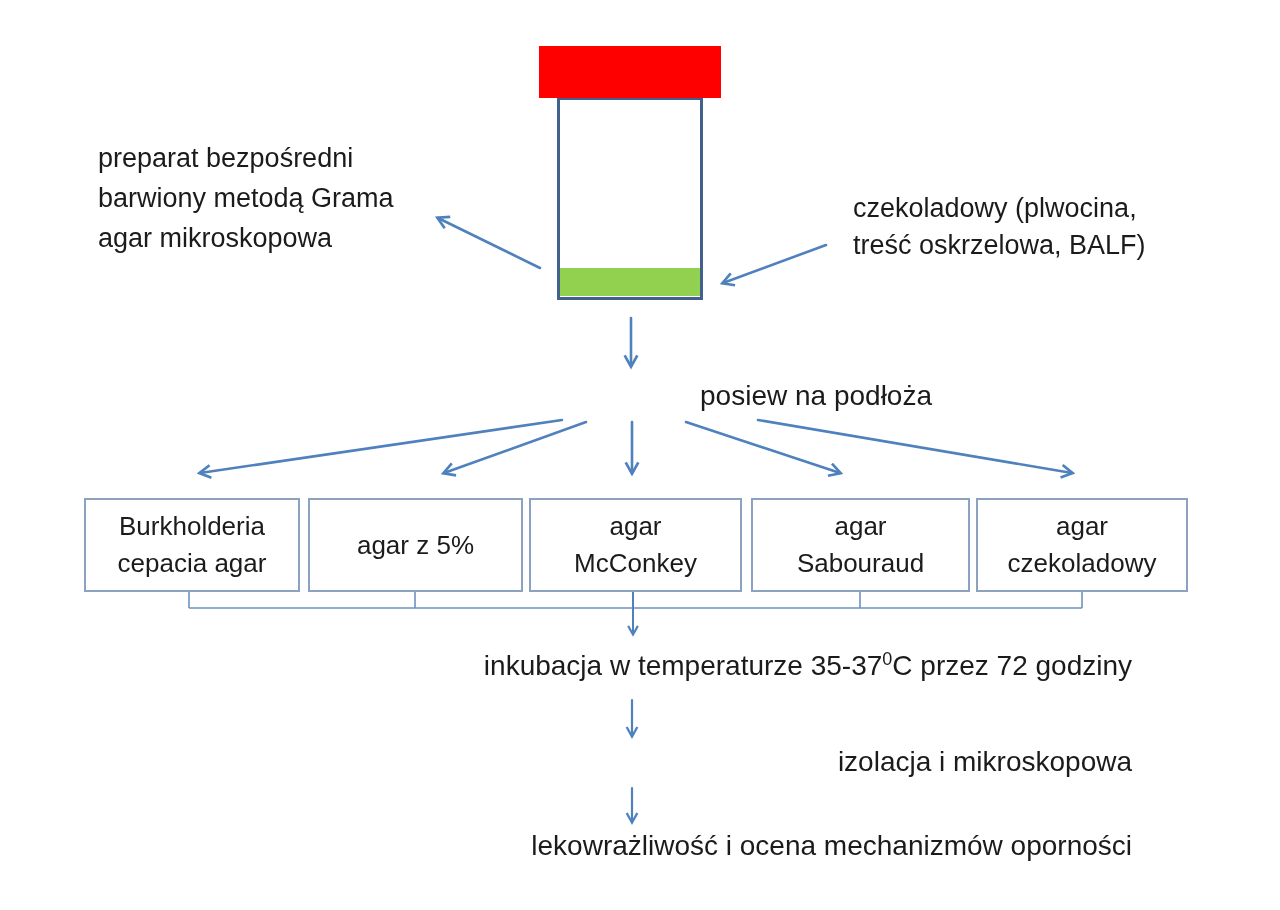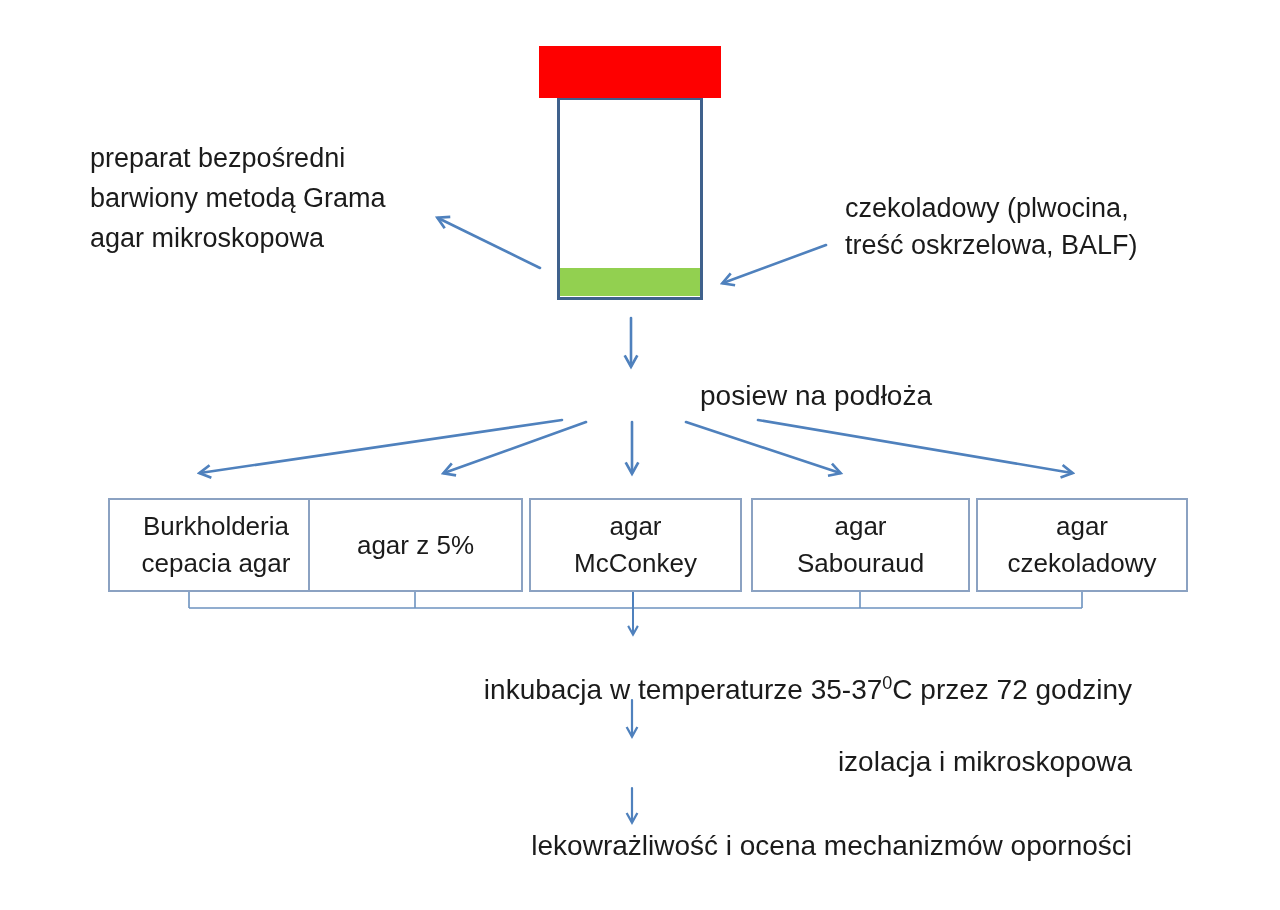--- a/index.html
+++ b/index.html
@@ -52,31 +52,32 @@
     position: absolute;
     left: 0; right: 0; bottom: 1px;
     height: 28px;
     background: #92d050;
   }
   
   .label-block {
     font-size: 27px;
     line-height: 40px;
     white-space: nowrap;
+    margin-left: 8px;
   }
   #gram-label { left: 90px; top: 138px; }
   #material-label { left: 845px; top: 190px; line-height: 37px; }
   
   .step-text {
     font-size: 28px;
     text-align: right;
     white-space: nowrap;
   }
   #plating-step   { left: 332px; top: 380px; width: 600px; }
-  #incubation-step{ left: 132px; top: 674px; width: 1000px; }
+  #incubation-step{ left: 132px; top: 650px; width: 1000px; }
   #isolation-step { left: 132px; top: 746px; width: 1000px; }
   #suscept-step   { left: 132px; top: 830px; width: 1000px; }
   sup.deg {
     font-size: 18px;
     vertical-align: super;
     line-height: 0;
   }
   
   .media-box {
     position: absolute;
@@ -87,21 +88,21 @@
     box-sizing: border-box;
     display: flex;
     flex-direction: column;
     align-items: center;
     justify-content: center;
     font-size: 26px;
     line-height: 37px;
     text-align: center;
     white-space: nowrap;
   }
-  #media-box-0 { left: 84px;  width: 216px; margin-left: 24px; }
+  #media-box-0 { left: 84px;  width: 216px; }
   #media-box-1 { left: 308px; width: 215px; }
   #media-box-2 { left: 529px; width: 213px; }
   #media-box-3 { left: 751px; width: 219px; }
   #media-box-4 { left: 976px; width: 212px; }
 </style>
 </head>
 <body>
 
 <div id="page">
 

